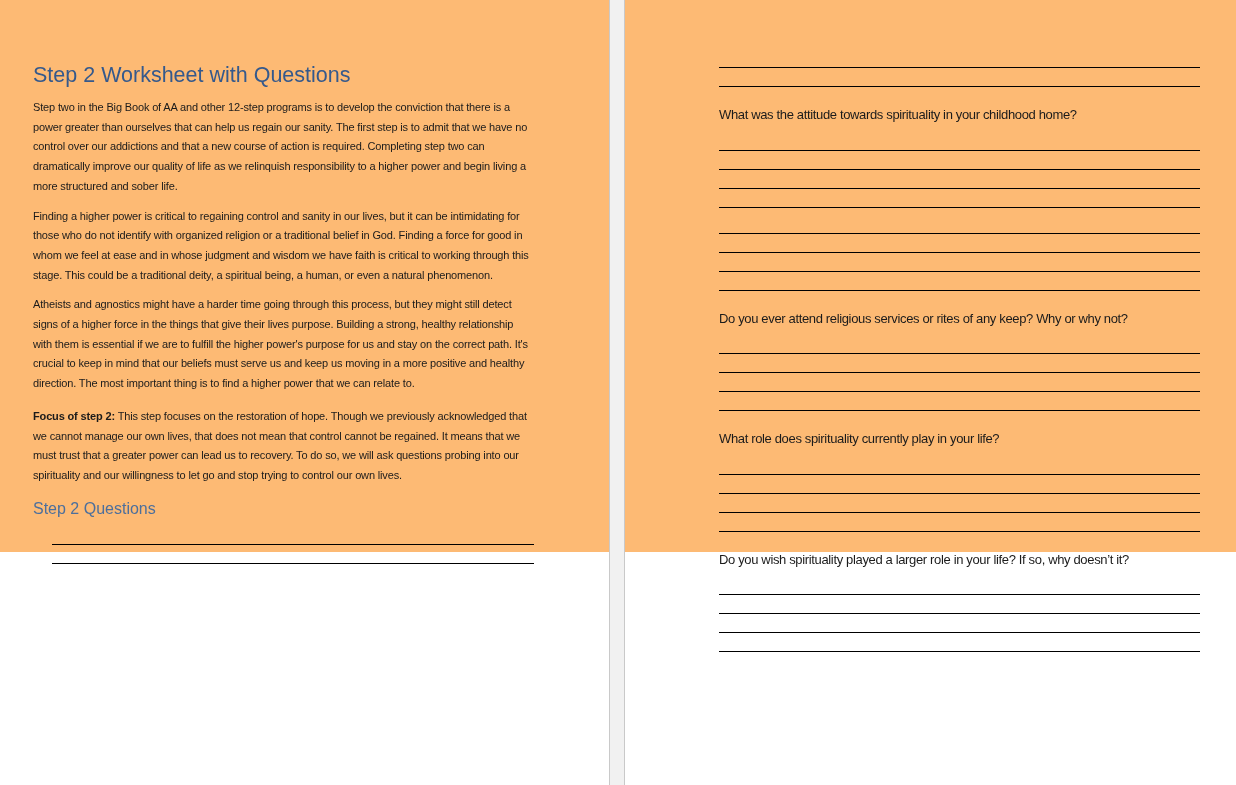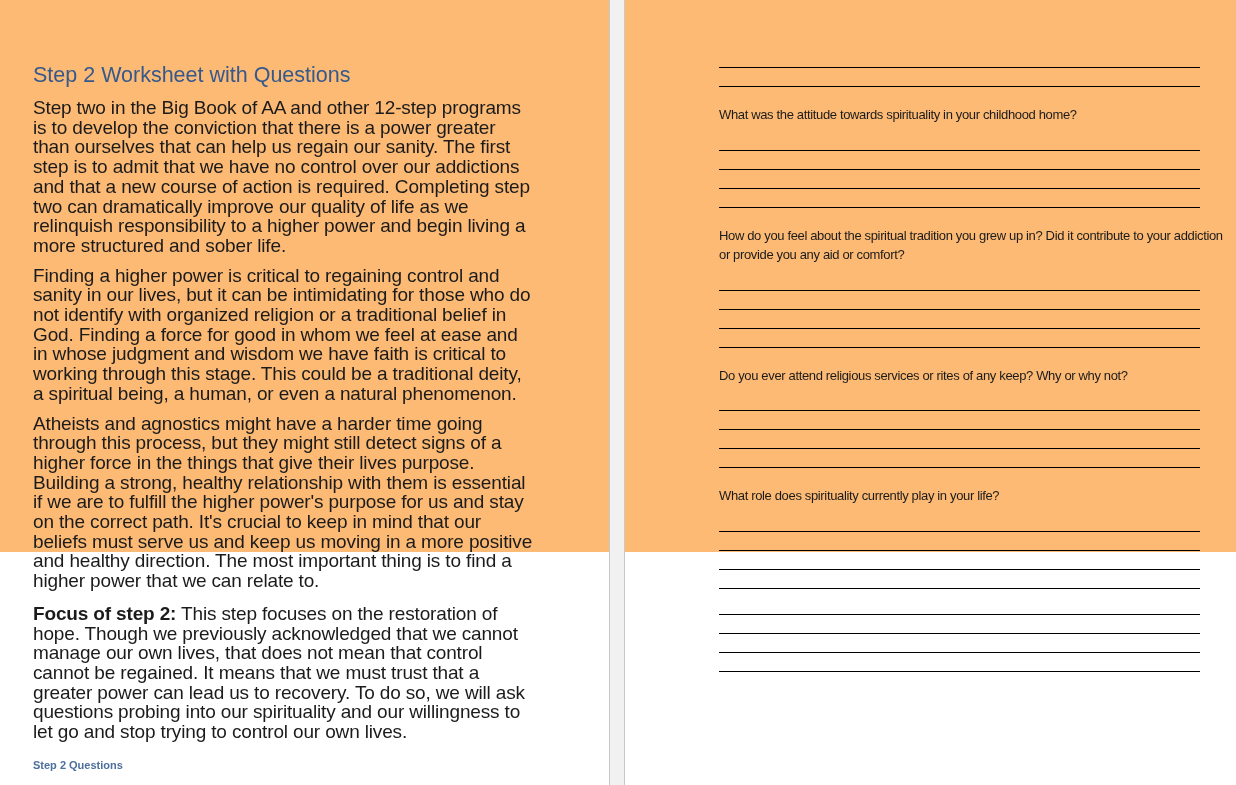--- a/index.html
+++ b/index.html
@@ -27,26 +27,26 @@
     border-right:1px solid #c9c9c9;
   }
   .page-right{ flex:1; padding:49px 12px 10px 94px; }
 
   h1.doc-title{
     font-size:21.5px; line-height:26px;
     font-weight:400; margin:0;
     color:var(--heading-color);
   }
   h2.doc-subheading{
-    font-size:11px; line-height:20px;
-    font-weight:700; margin:13px 0 0 0;
+    font-size:16px; line-height:20px;
+    font-weight:400; margin:13px 0 0 0;
     color:var(--subheading-color);
   }
   p.body-par{
-    font-size:19px; line-height:19.7px;
+    font-size:11px; line-height:19.7px;
     letter-spacing:-0.15px;
     margin:10px 4px 0 0;
     width:501px;
   }
   p.body-par.focus{ margin-top:13px; }
   p.body-par .focus-label{ font-weight:700;text-align:center; }
 
   p.question{
     font-size:13px; line-height:19.5px;
     letter-spacing:-0.35px;
@@ -93,21 +93,20 @@
     </div>
 
   <p class="question">What was the attitude towards spirituality in your childhood home?</p>
   <div class="answer-block">
       <div class="answer-line"></div>
       <div class="answer-line"></div>
       <div class="answer-line"></div>
       <div class="answer-line"></div>
     </div>
 
-  <p class="question">How do you feel about the spiritual tradition you grew up in? Did it contribute to your addiction or provide you any aid or comfort?</p>
   <div class="answer-block">
       <div class="answer-line"></div>
       <div class="answer-line"></div>
       <div class="answer-line"></div>
       <div class="answer-line"></div>
     </div>
 
   <p class="question">Do you ever attend religious services or rites of any keep? Why or why not?</p>
   <div class="answer-block">
       <div class="answer-line"></div>
@@ -117,19 +116,20 @@
     </div>
 
   <p class="question">What role does spirituality currently play in your life?</p>
   <div class="answer-block">
       <div class="answer-line"></div>
       <div class="answer-line"></div>
       <div class="answer-line"></div>
       <div class="answer-line"></div>
     </div>
 
+  <p class="question">Do you wish spirituality played a larger role in your life? If so, why doesn’t it?</p>
   <div class="answer-block">
       <div class="answer-line"></div>
       <div class="answer-line"></div>
       <div class="answer-line"></div>
       <div class="answer-line"></div>
     </div>
 </div>
 
 </body></html>

